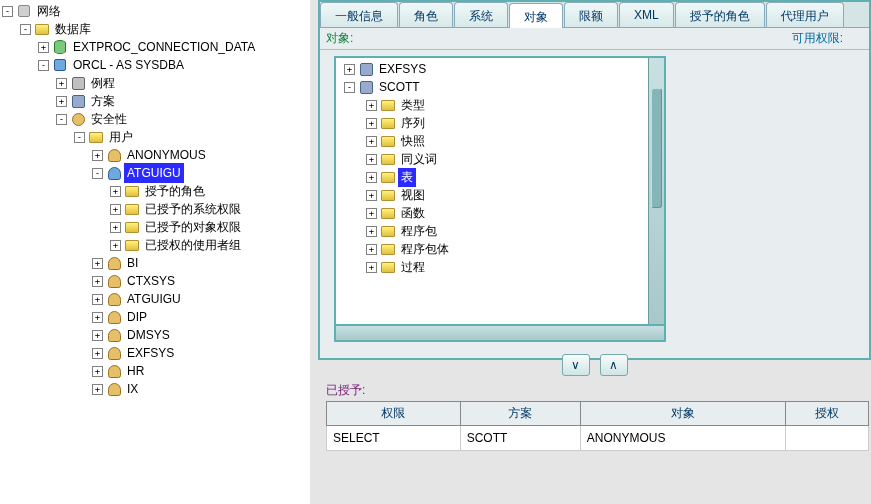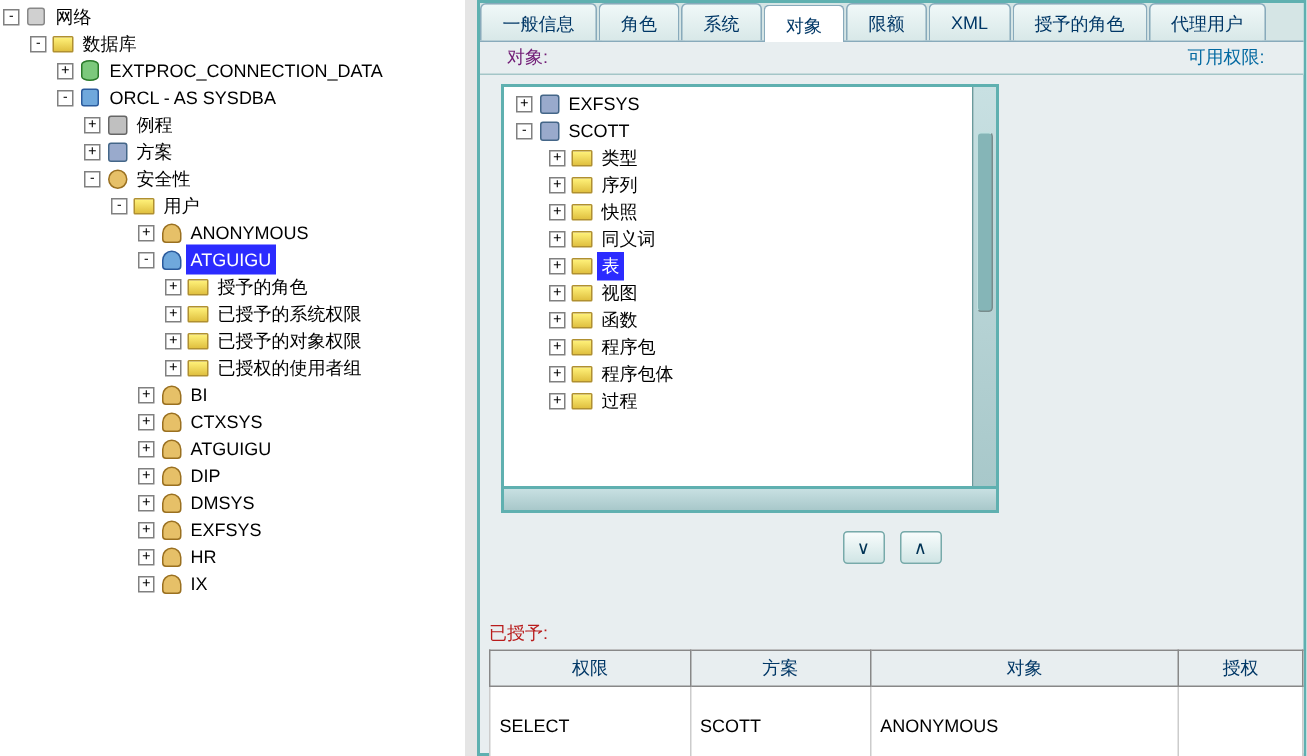--- a/index.html
+++ b/index.html
@@ -20,43 +20,43 @@
 .icon-conn { width: 12px; height: 12px; background: #6fa8dc; border: 1px solid #2a5a9c; border-radius: 2px; position: relative; }
 .icon-tools { width: 13px; height: 13px; background: #c0c0c0; border: 1px solid #666; border-radius: 2px; }
 .icon-tree2 { width: 13px; height: 13px; background: #9ac; border: 1px solid #468; border-radius: 2px; }
 .icon-sec { width: 13px; height: 13px; background: #e6c068; border: 1px solid #9a7020; border-radius: 50%; }
 .icon-user { width: 13px; height: 13px; background: #e6c068; border: 1px solid #9a7020; border-radius: 50% 50% 20% 20%; position: relative; }
 .icon-user.blue { background: #6fa8dc; border-color: #2a5a9c; }
 .label { padding: 1px 3px; }
 .label.selected { background: #2b2bff; color: #fff; }
 .label.selected-obj { background: #2b2bff; color: #fff; }
 
-.right-border { position: absolute; left: 318px; top: 0; width: 553px; height: 504px; border: 2px solid #5fb0b0; background: #e8eef0; }
+.right-border { position: absolute; left: 318px; top: 0; width: 553px; height: 360px; border: 2px solid #5fb0b0; background: #e8eef0; }
 .tabs { display: flex; height: 26px; background: #d5e5e5; border-bottom: 1px solid #8ab; }
 .tab { padding: 5px 14px 0; border: 1px solid #8ab; border-bottom: none; border-radius: 4px 4px 0 0; margin-right: 1px; background: linear-gradient(#f0f8f8,#d8e8e8); cursor: pointer; color: #003766; }
 .tab.active { background: #fff; position: relative; top: 1px; }
 
 .obj-row { display: flex; height: 22px; align-items: center; padding: 0 6px; border-bottom: 1px solid #a3c5c7; background: #e8eef0; }
-.obj-label { color: #701a75; margin-left: 12px; }
+.obj-label { color: #15803d; }
 .avail-label { margin-left: auto; color: #0369a1; padding-right: 20px; }
 
 .obj-tree-box { position: absolute; left: 14px; top: 54px; width: 332px; height: 270px; border: 2px solid #5fb0b0; background: #fff; overflow: auto; }
 .obj-tree { padding: 2px; }
 .obj-scroll { position: absolute; right: 0; top: 0; bottom: 0; width: 16px; background: linear-gradient(#c8e0e2,#a8c8ca); border-left: 1px solid #6a9a9c; }
 .obj-scroll-thumb { position: absolute; top: 30px; left: 2px; right: 2px; height: 120px; background: #85b5b7; border: 1px outset #c0e0e0; border-radius: 3px; }
 .hscroll { position: absolute; left: 14px; top: 324px; width: 332px; height: 16px; background: linear-gradient(#c8e0e2,#a8c8ca); border: 2px solid #5fb0b0; border-top: none; }
 
 .btn-row { position: absolute; left: 0; right: 0; top: 348px; height: 30px; display: flex; justify-content: center; align-items: center; gap: 10px; }
 .arrow-btn { width: 28px; height: 22px; border: 1px solid #7aa; background: linear-gradient(#f8fcfc,#d0e5e5); border-radius: 3px; display: flex; align-items: center; justify-content: center; cursor: pointer; color: #035; }
 
 .granted-sec { position: absolute; left: 6px; top: 380px; right: 0; }
-.granted-label { color: #b91c1c; padding-bottom: 2px; margin-top: 32px; }
+.granted-label { color: #701a75; padding-bottom: 2px; }
 .granted-table { border: 1px solid #888; background: #fff; width: 100%; border-collapse: collapse; }
 .granted-table th { background: #e8eef0; border: 1px solid #888; text-align: center; padding: 3px 6px; font-weight: normal; color: #003766; }
-.granted-table td { border: 1px solid #ccc; padding: 19px 6px; }
+.granted-table td { border: 1px solid #ccc; padding: 5px 6px; }
 </style>
 </head>
 <body>
 
 <div class="left-panel">
   <div class="tree">
     <div class="tree-node">
       <div class="tree-row">
         <span class="expand-box">-</span>
         <span class="icon">

